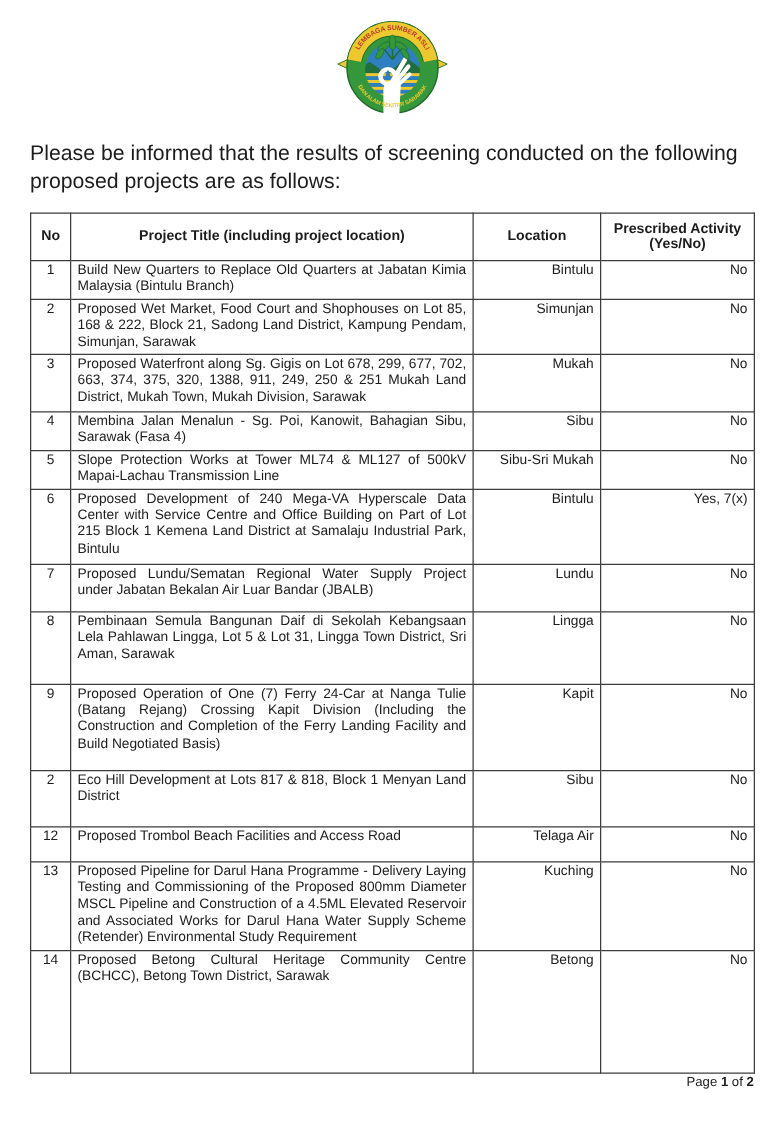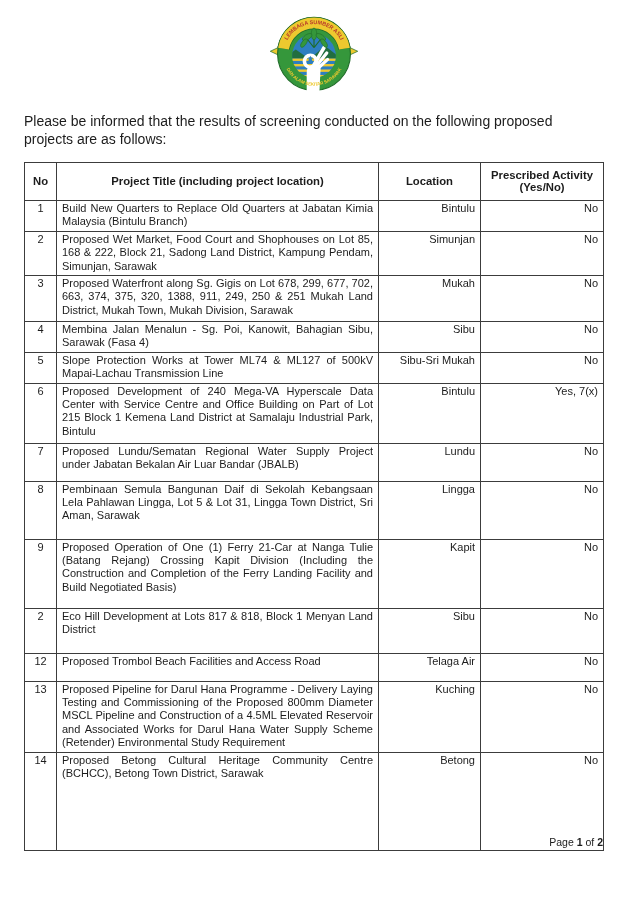--- a/index.html
+++ b/index.html
@@ -31,21 +31,21 @@
   .logo svg{width:92px;height:82px;display:block;}
   .doc-title{
     font-size:13.2px;
     font-weight:bold;
     text-align:center;
     margin:21px 0 0;
     white-space:pre-wrap;
     letter-spacing:.1px;
   }
   .intro{
-    font-size:14px;
+    font-size:17px;
     line-height:1.32;
     margin:17px 0 0;
   }
   table.results{
     width:579px;
     border-collapse:collapse;
     table-layout:fixed;
     margin-top:13px;
   }
   col.c-no{width:32px;}
@@ -82,21 +82,21 @@
   tbody tr:nth-child(8){height:58px;}
   tbody tr:nth-child(9){height:69px;}
   tbody tr:nth-child(10){height:45px;}
   tbody tr:nth-child(11){height:28px;}
   tbody tr:nth-child(12){height:27px;}
   tbody tr:nth-child(13){height:98px;}
   tbody tr:nth-child(14){height:30px;padding-left:32px;}
   .footer{
     position:absolute;
     right:24px;
-    top:836px;
+    top:860px;
     font-size:10.5px;
   }
   .footer b{font-weight:bold;}
 </style>
 </head>
 <body>
 
 <div class="page">
 
   <div class="logo">
@@ -217,21 +217,21 @@
           <td class="cell-prescribed">No</td>
         </tr>
         <tr>
           <td class="cell-no">8</td>
           <td class="cell-title">Pembinaan Semula Bangunan Daif di Sekolah Kebangsaan Lela Pahlawan Lingga, Lot 5 &amp; Lot 31, Lingga Town District, Sri Aman, Sarawak</td>
           <td class="cell-location">Lingga</td>
           <td class="cell-prescribed">No</td>
         </tr>
         <tr>
           <td class="cell-no">9</td>
-          <td class="cell-title">Proposed Operation of One (1) Ferry 21-Car at Nanga Tulie (Batang Rejang) Crossing Kapit Division (Including the Construction and Completion of the Ferry Landing Facility and Build Negotiated Basis)</td>
+          <td class="cell-title">Proposed Operation of One (7) Ferry 24-Car at Nanga Tulie (Batang Rejang) Crossing Kapit Division (Including the Construction and Completion of the Ferry Landing Facility and Build Negotiated Basis)</td>
           <td class="cell-location">Kapit</td>
           <td class="cell-prescribed">No</td>
         </tr>
         <tr>
           <td class="cell-no">2</td>
           <td class="cell-title">Eco Hill Development at Lots 817 &amp; 818, Block 1 Menyan Land District</td>
           <td class="cell-location">Sibu</td>
           <td class="cell-prescribed">No</td>
         </tr>
         <tr>

